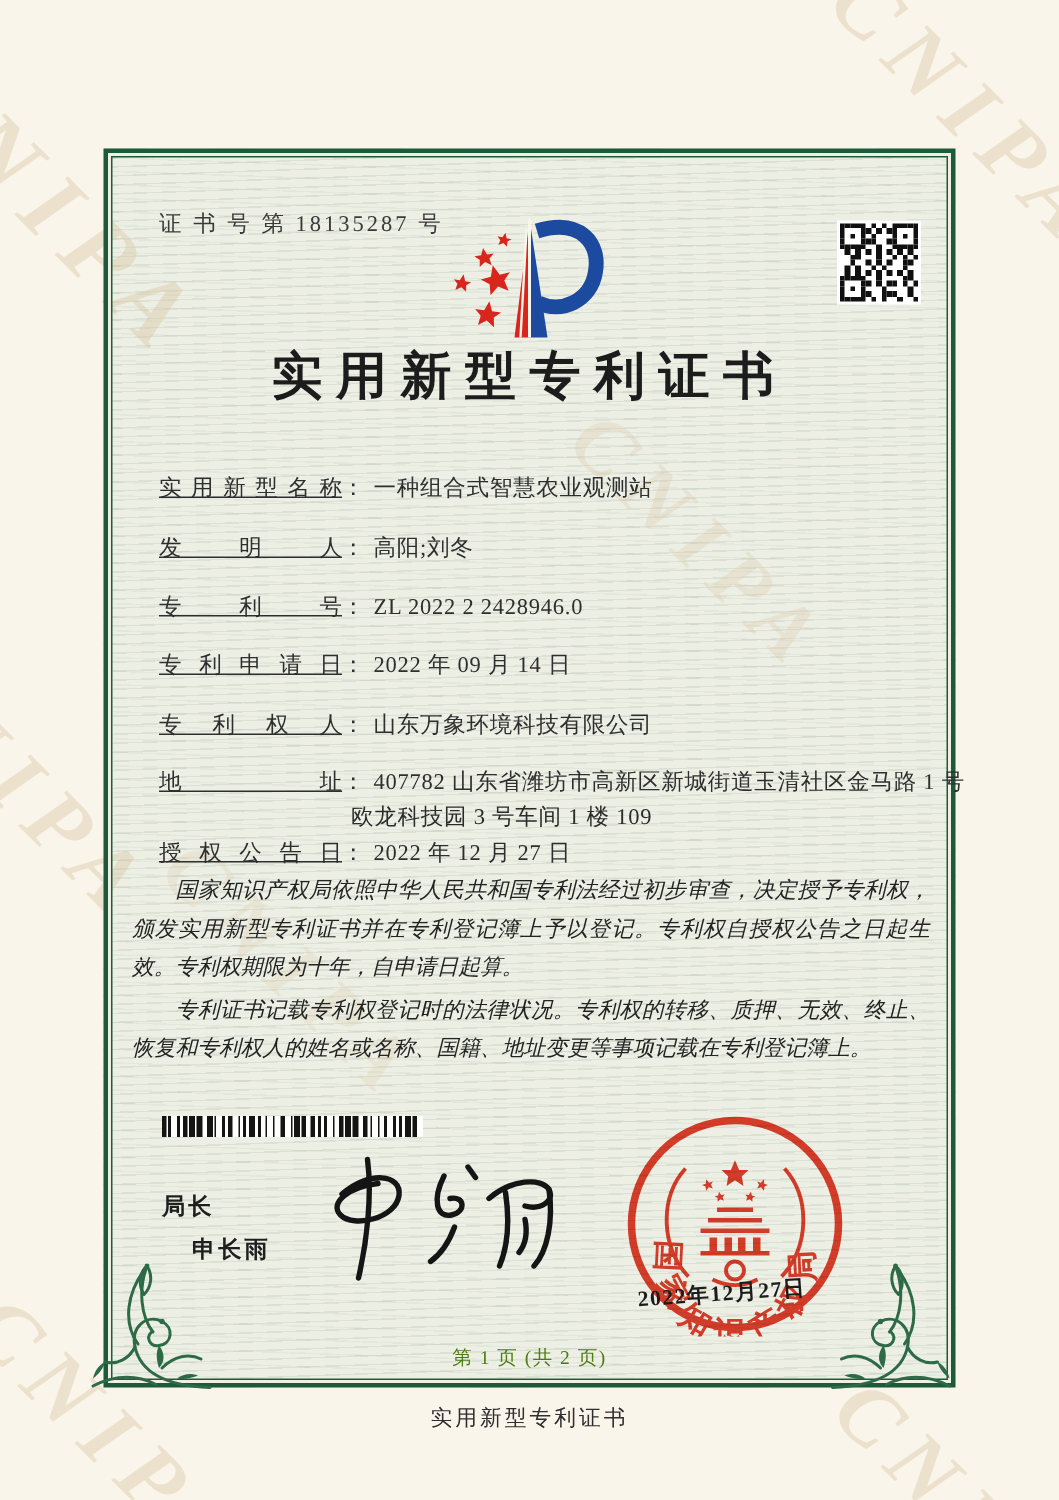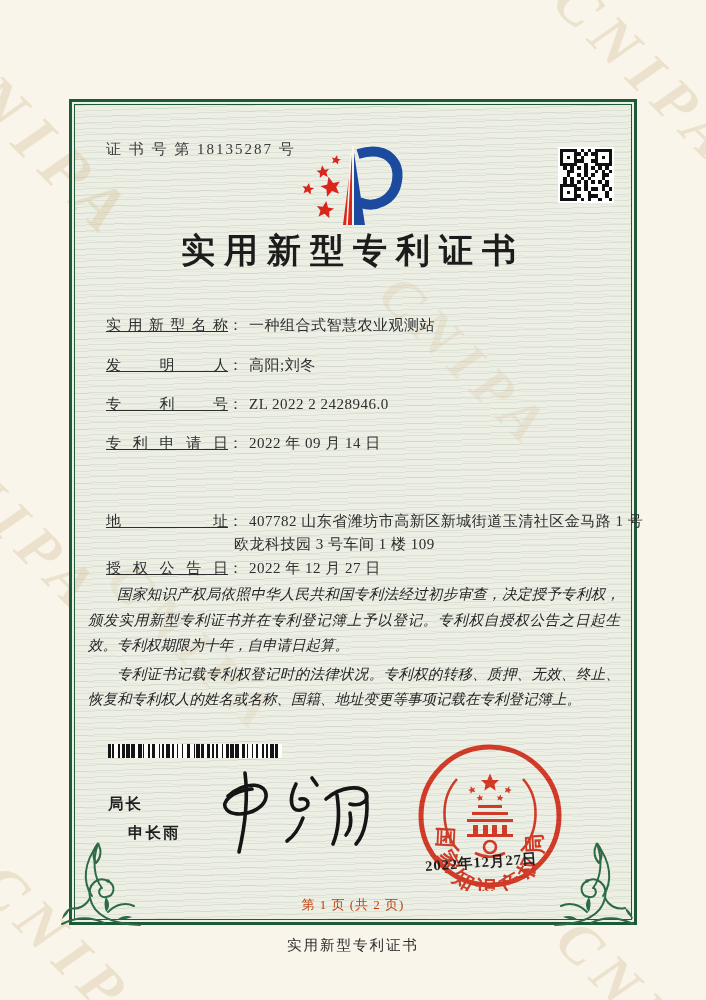--- a/index.html
+++ b/index.html
@@ -67,21 +67,21 @@
   .signer{font-family:"Liberation Sans","DejaVu Sans",sans-serif;font-weight:600;color:#1f1f1f;font-size:15.5px;letter-spacing:2px;}
   .signer-title{left:108px;top:794px;}
   .signer-name{left:108px;top:823px;margin-left:20px;}
   .signature{left:200px;top:768px;}
   
   .seal{left:415px;top:741px;mix-blend-mode:multiply;opacity:0.94;}
   .sealdate{
     left:425px;top:853px;z-index:5;font-size:14.5px;font-weight:bold;color:#1c1c1c;
     letter-spacing:1px;transform:rotate(-4deg);white-space:nowrap;
   }
-  .pageno{left:69px;top:896px;width:568px;text-align:center;font-size:13px;letter-spacing:1px;color:#c2410c;}
+  .pageno{left:69px;top:896px;width:568px;text-align:center;font-size:13px;letter-spacing:1px;color:#4d7c0f;}
   .footer-note{left:0;top:936px;width:706px;text-align:center;font-size:14.5px;letter-spacing:2px;color:#2e2e2e;z-index:4;}
   .flourish{z-index:5;}
   .flourish.right{transform:scaleX(-1);}
 </style>
 </head>
 <body>
 
 <div class="page">
 
   <div class="guilloche"></div>
@@ -347,20 +347,23 @@
     <span class="flabel">实用新型名称</span><span class="fcolon">：</span><span class="fvalue">一种组合式智慧农业观测站</span>
   </div>
   <div class="abs frow" style="top:356px">
     <span class="flabel">发明人</span><span class="fcolon">：</span><span class="fvalue">高阳;刘冬</span>
   </div>
   <div class="abs frow" style="top:395px">
     <span class="flabel">专利号</span><span class="fcolon">：</span><span class="fvalue">ZL 2022 2 2428946.0</span>
   </div>
   <div class="abs frow" style="top:434px">
     <span class="flabel">专利申请日</span><span class="fcolon">：</span><span class="fvalue">2022 年 09 月 14 日</span>
+  </div>
+  <div class="abs frow" style="top:474px">
+    <span class="flabel">专利权人</span><span class="fcolon">：</span><span class="fvalue">山东万象环境科技有限公司</span>
   </div>
   <div class="abs frow" style="top:512px">
     <span class="flabel">地址</span><span class="fcolon">：</span><span class="fvalue">407782 山东省潍坊市高新区新城街道玉清社区金马路 1 号</span>
   </div>
   <div class="abs addr2">欧龙科技园 3 号车间 1 楼 109</div>
   <div class="abs frow" style="top:559px">
     <span class="flabel">授权公告日</span><span class="fcolon">：</span><span class="fvalue">2022 年 12 月 27 日</span>
   </div>
 
   <div class="abs bodytext">

